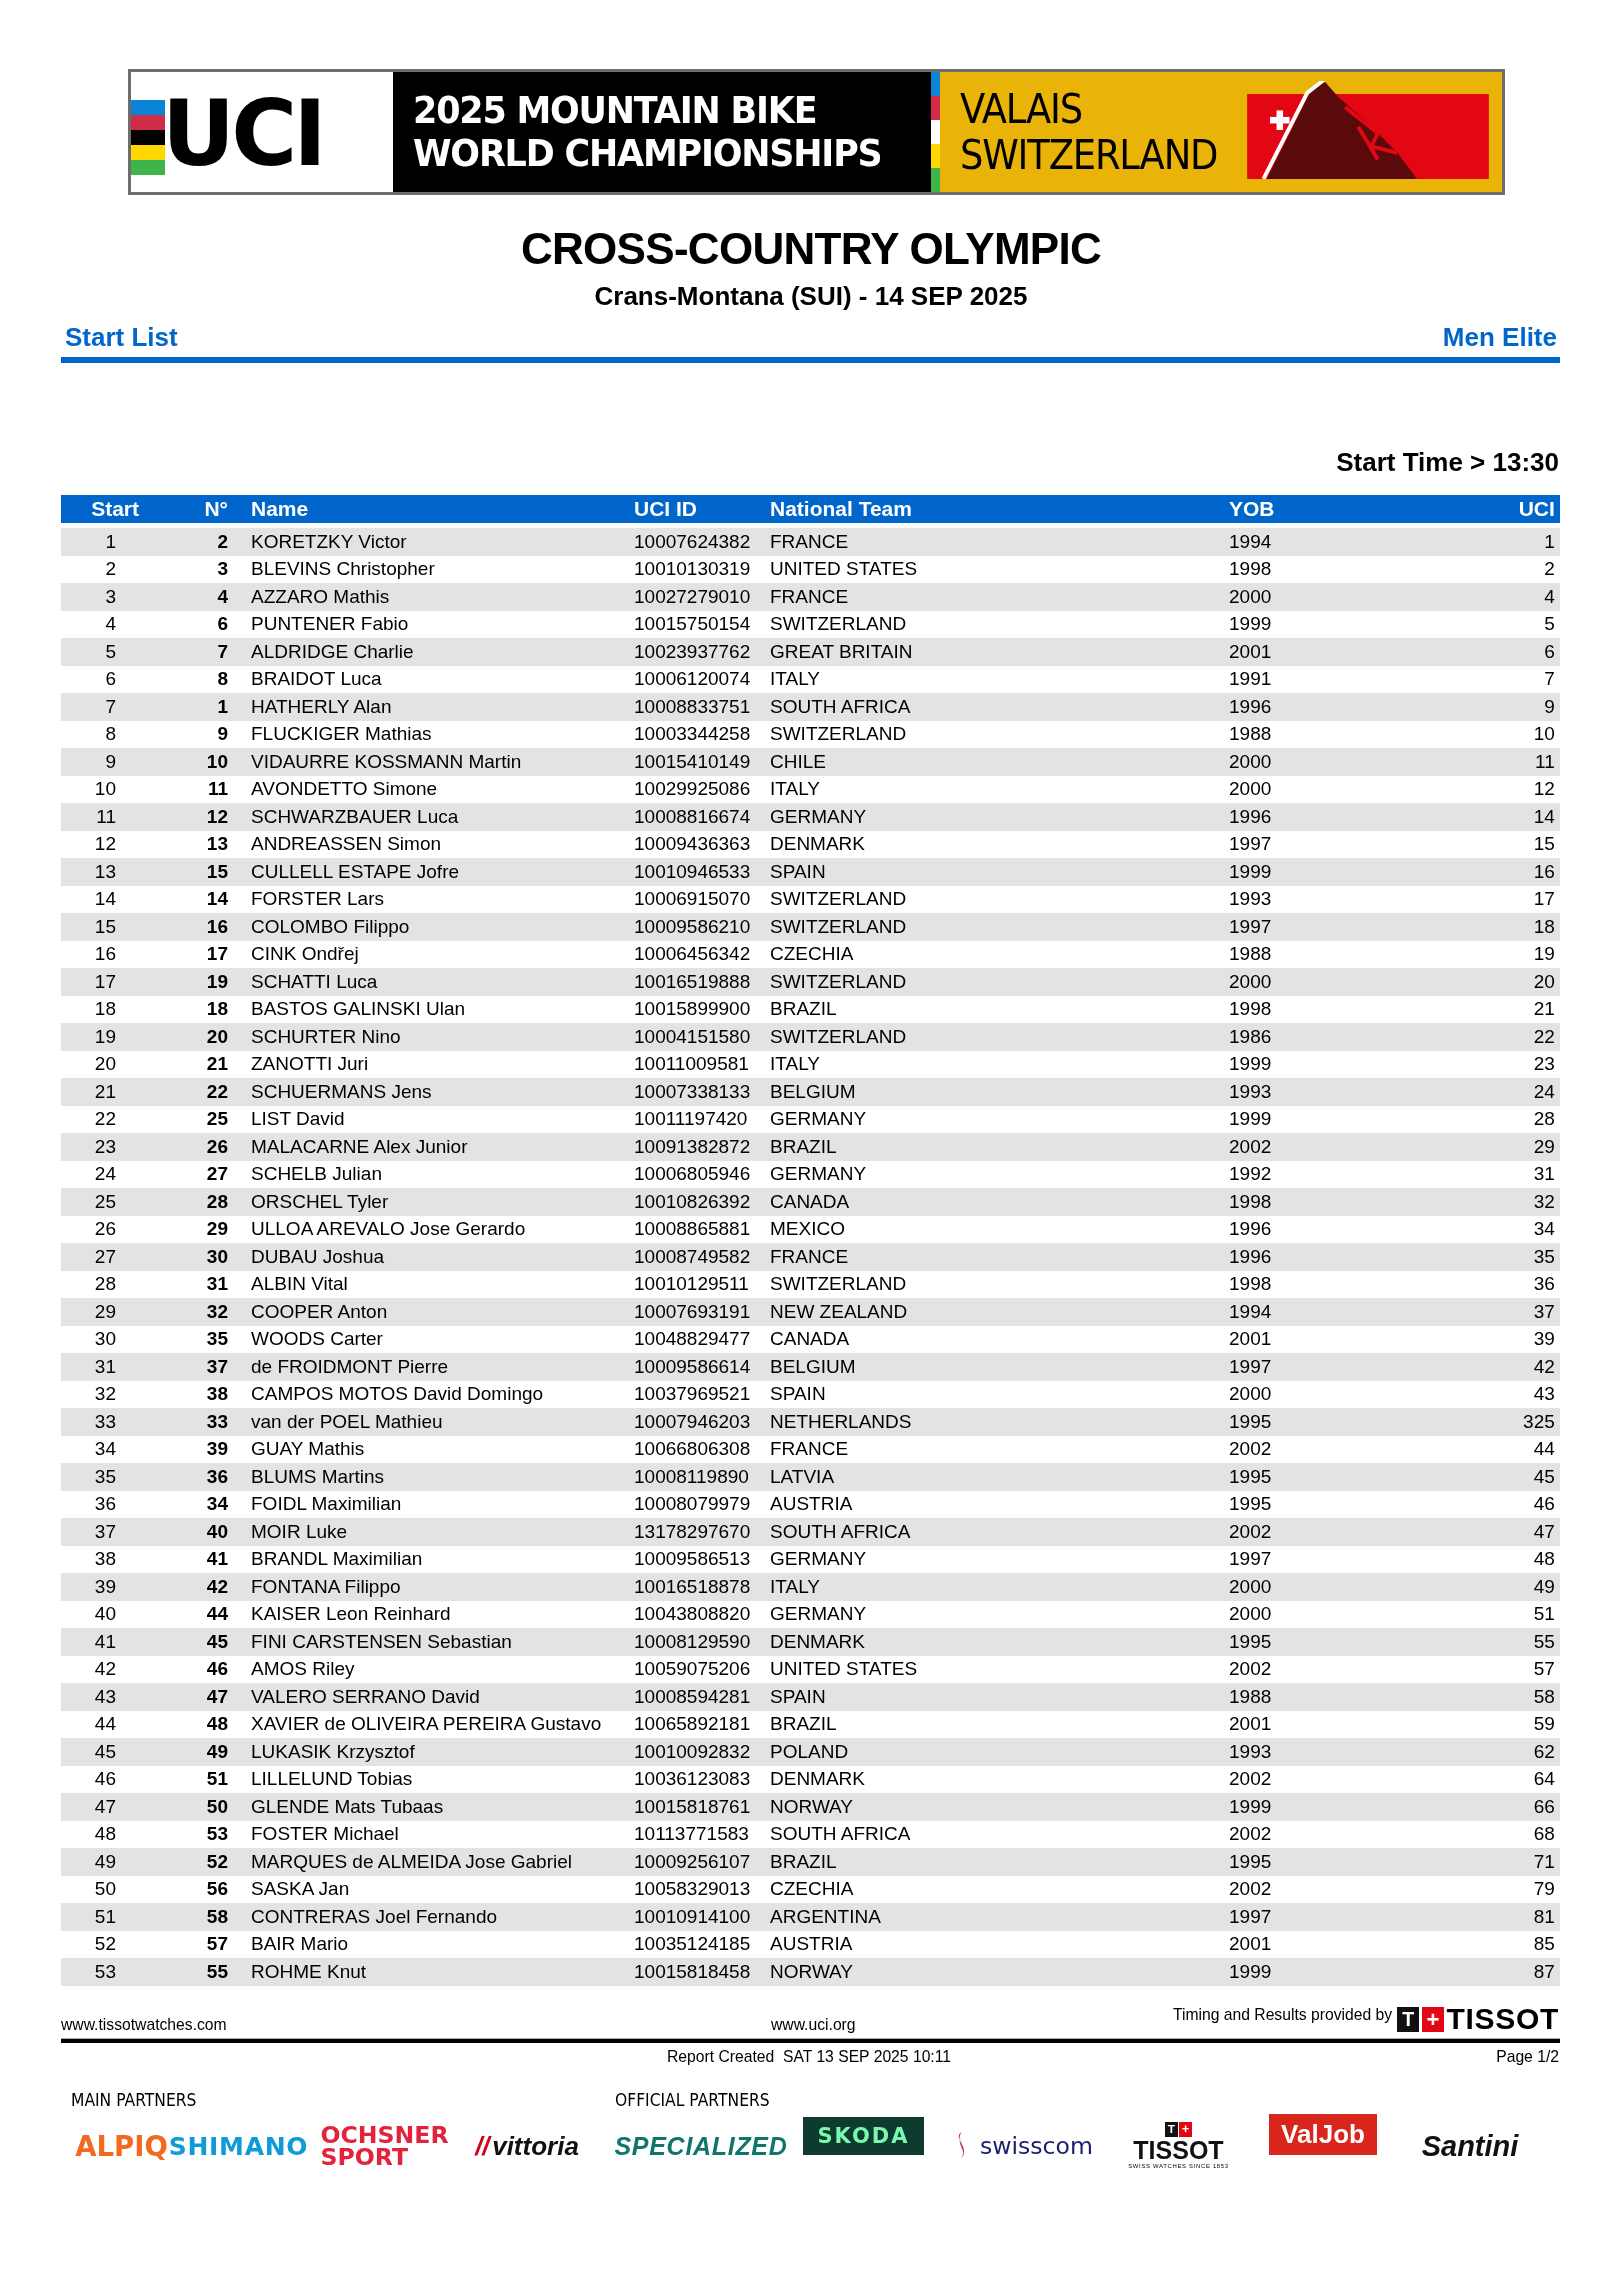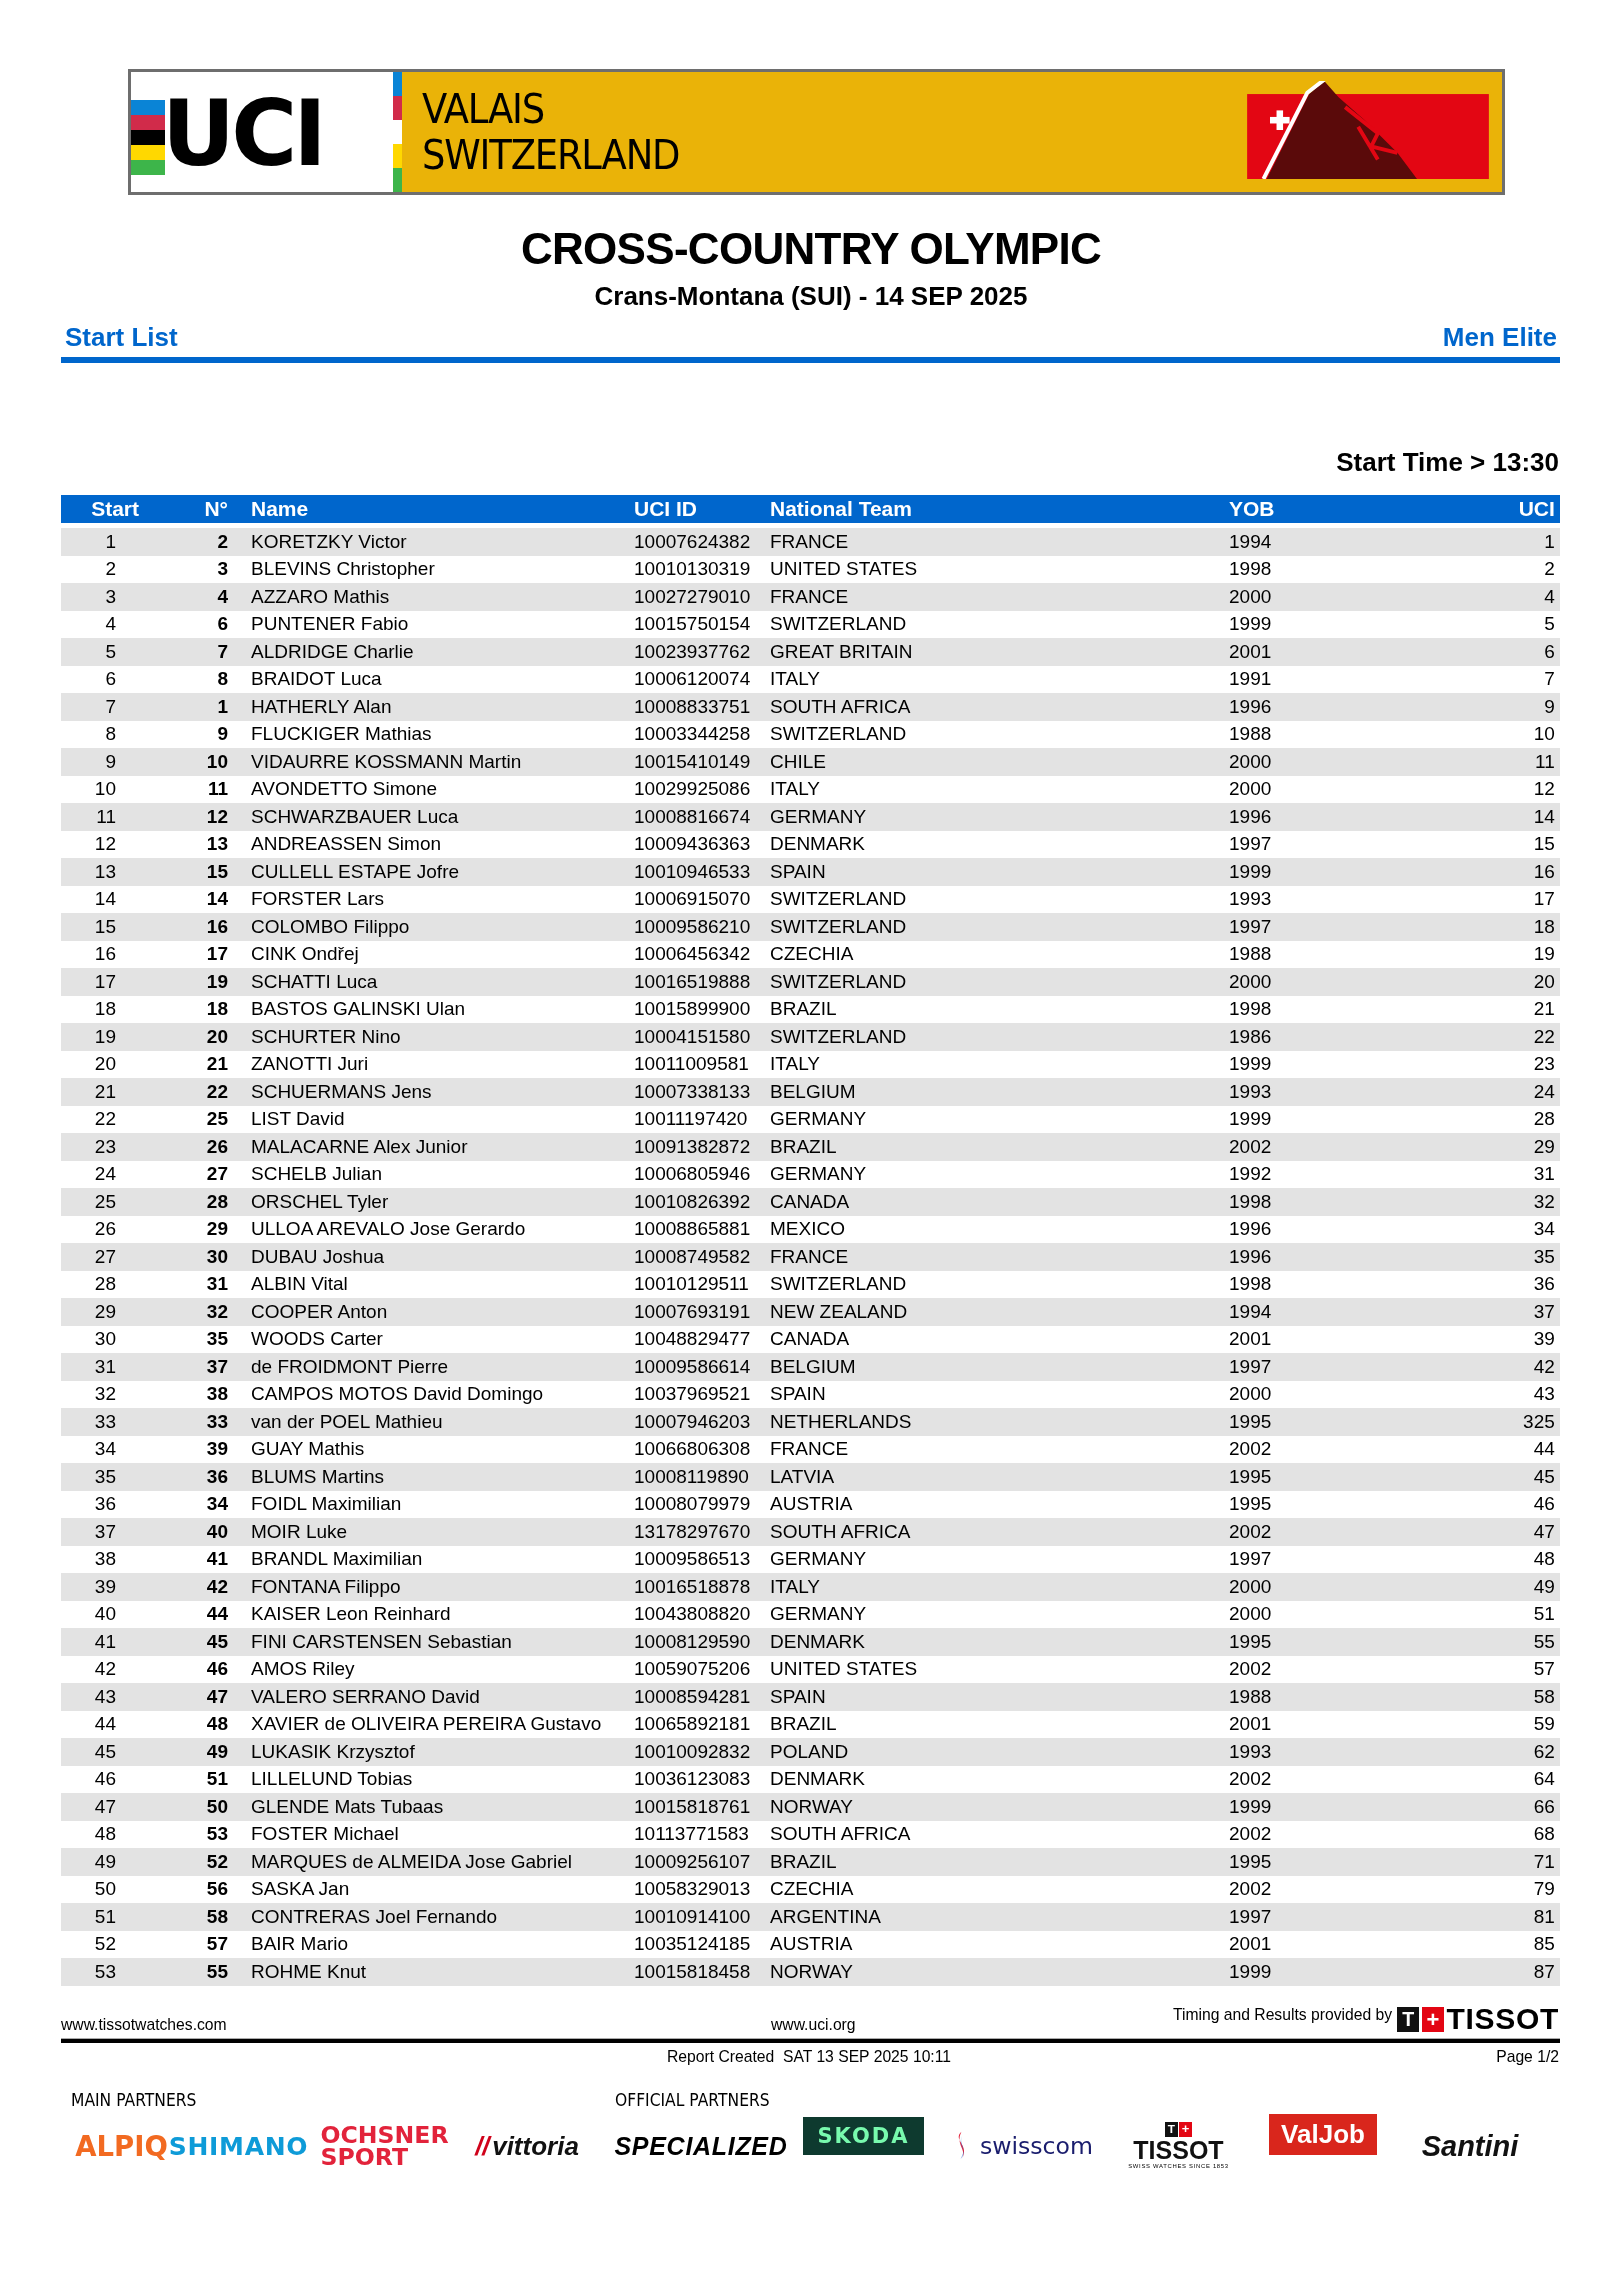--- a/index.html
+++ b/index.html
@@ -67,20 +67,24 @@
 <div class="banner">
   <div class="uci-box">
     <div class="stripes">
       <div style="background:#0A84D6"></div>
         <div style="background:#D12B4A"></div>
         <div style="background:#000"></div>
         <div style="background:#FFD800"></div>
         <div style="background:#3DB54A"></div>
     </div>
     <div class="uci-logo">UCI</div>
+  </div>
+  <div class="mtb-box">
+    <span>2025 MOUNTAIN BIKE</span>
+    <span>WORLD CHAMPIONSHIPS</span>
   </div>
   <div class="rbw">
     <div style="background:#0A84D6"></div>
       <div style="background:#D12B4A"></div>
       <div style="background:#fff"></div>
       <div style="background:#FFD800"></div>
       <div style="background:#3DB54A"></div>
   </div>
   <div class="valais-box">
     <div class="valais-text">
@@ -615,21 +619,21 @@
 
 <div class="logo" style="left:79px;width:85px;font-size:27.5px;color:#F26A21;font-family:'DejaVu Sans',sans-serif;">ALPIQ</div>
 <div class="logo" style="left:173px;width:131px;font-size:25px;color:#0E9BD8;font-family:'DejaVu Sans',sans-serif;letter-spacing:0.7px;">SHIMANO</div>
 <div class="logo" style="left:317px;width:131px;font-size:23.6px;line-height:22px;color:#E2233B;font-family:'DejaVu Sans',sans-serif;white-space:normal;text-align:left;">
   <span style="display:block;width:124px">OCHSNER SPORT</span>
 </div>
 <div class="logo" style="left:468px;width:118px;font-size:26px;color:#111;font-style:italic;">
   <span style="color:#d0021b;margin-right:2.6px">//</span>
   <span>vittoria</span>
 </div>
-<div class="logo" style="left:621px;width:160px;font-size:25px;color:#000000;font-style:italic;letter-spacing:0.7px;">SPECIALIZED</div>
+<div class="logo" style="left:621px;width:160px;font-size:25px;color:#0f766e;font-style:italic;letter-spacing:0.7px;">SPECIALIZED</div>
 <div class="logo" style="left:803px;top:2117px;width:121px;height:38px;background:#0E3A2F;color:#78FAAE;font-size:21px;font-family:'DejaVu Sans',sans-serif;letter-spacing:2px;">SKODA</div>
 <div class="logo" style="left:952px;width:141px;">
   <svg width="26" height="42" viewBox="0 0 40 64">
     <path d="M20 2 C0 20 40 30 20 62 C34 40 6 30 20 2Z" fill="#E2233B"></path>
     <path d="M22 10 C12 28 34 36 18 60 C36 42 10 30 22 10Z" fill="#2a6bd1" opacity="0.85"></path>
   </svg>
   <span style="font-size:23.6px;color:#1A1D6D;font-weight:normal;margin-left:9px;font-family:'DejaVu Sans',sans-serif;">swisscom</span>
 </div>
 <div class="logo" style="left:1128px;width:101px;flex-direction:column;top:2113px;height:65px;">
   <span style="display:flex;gap:1.3px">

